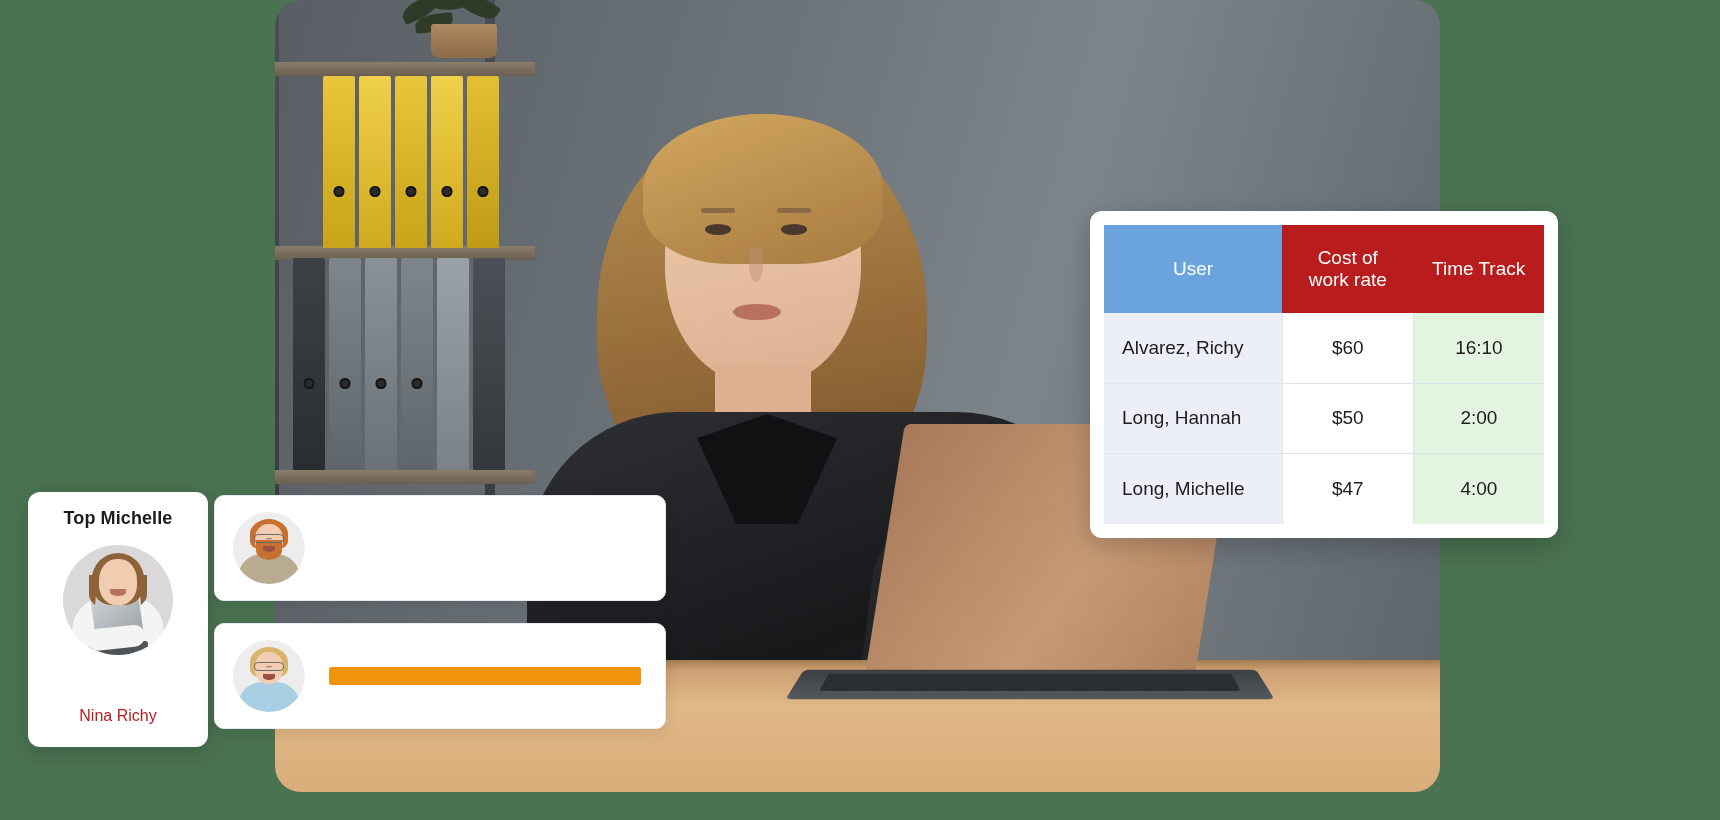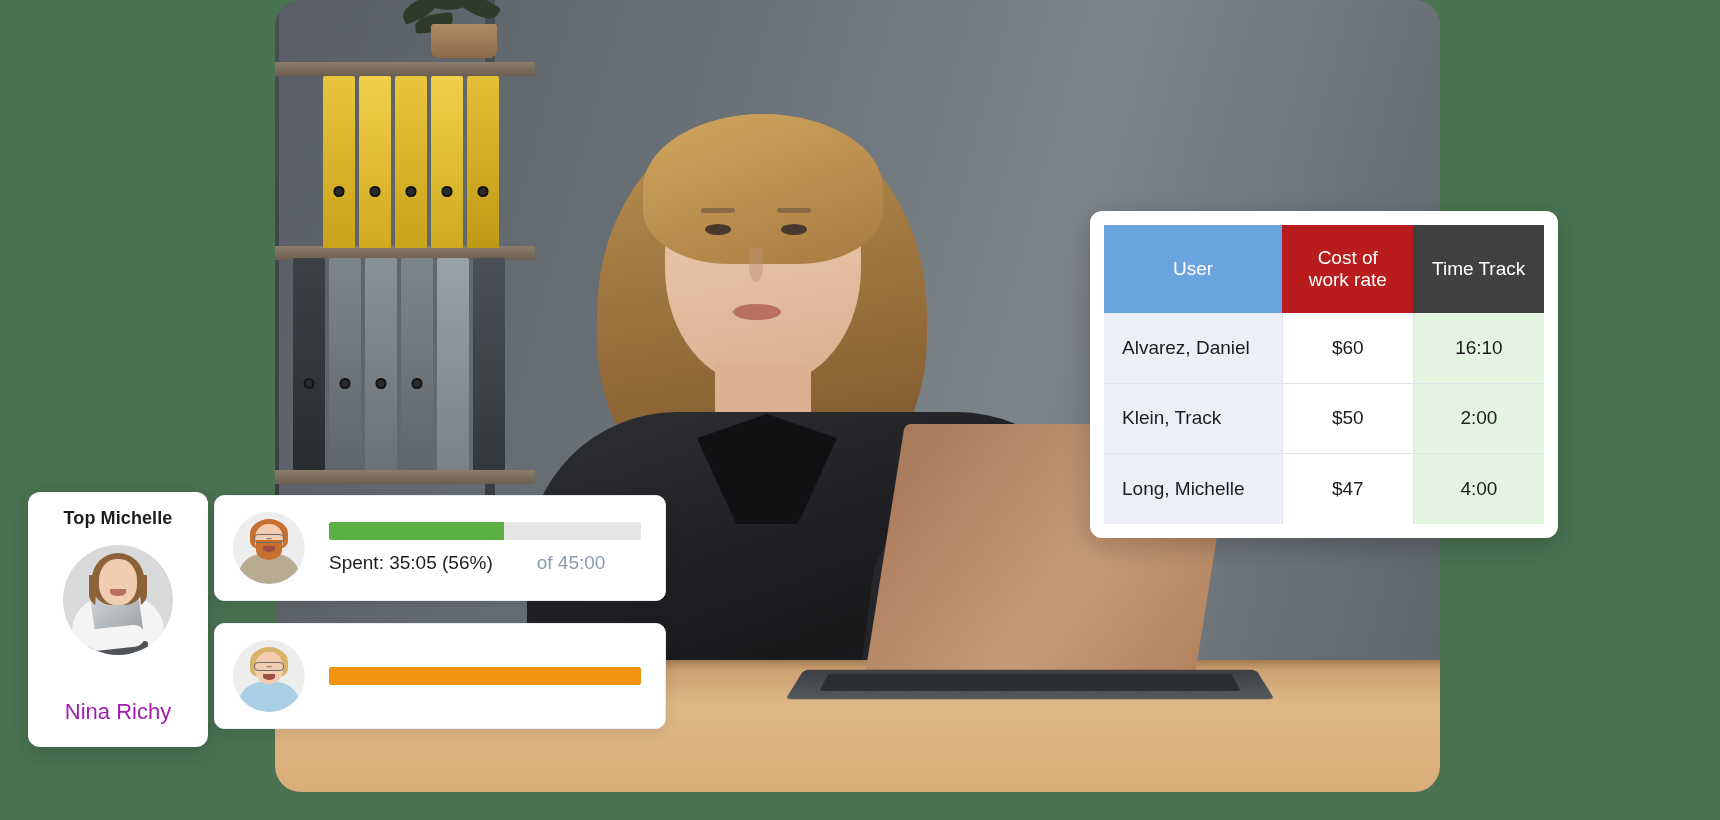--- a/index.html
+++ b/index.html
@@ -201,21 +201,21 @@
   .ma-arm {
     position:absolute; left:20px; bottom:6px; width:62px; height:22px;
     background:#f4f4f4; border-radius:14px; transform:rotate(-6deg);
   }
   .ma-base {
     position:absolute; left:50%; bottom:0; transform:translateX(-50%);
     width:60px; height:14px; background:#4e5358; border-radius:3px;
   }
   .manager-name {
     margin-top:auto; margin-bottom:22px;
-    font-size:22px; color:#a21caf;
+    font-size:16px; color:#b91c1c;
   }
 
   
   .progress-wrap {
     position:absolute; left:214px; top:495px;
     width:452px; display:flex; flex-direction:column; gap:22px;
   }
   .progress-card {
     background:#ffffff;
     border:1px solid #e9ebee;
@@ -286,21 +286,21 @@
     border-collapse:collapse;
     table-layout:fixed;
   }
   table.rate-table th {
     color:#ffffff; font-weight:normal; font-size:19px;
     height:88px; line-height:1.18; vertical-align:middle;
     padding:0 4px;
   }
   th.col-user  { background:#6ba3de; width:40.5%; }
   th.col-cost  { background:#b91c1c; width:29.8%; }
-  th.col-time  { background:#404040; width:29.7%; }
+  th.col-time  { background:#b91c1c; width:29.7%; }
   table.rate-table td {
     height:59px; font-size:19px; color:#1d1d1d;
     border-bottom:1px solid #dfe3ea; vertical-align:middle;
   }
   td.c-user { background:#eceff7; padding-left:18px; text-align:left; border-right:1px solid #dfe3ea; }
   td.c-cost { background:#ffffff; text-align:center; border-right:1px solid #dfe3ea; }
   td.c-time { background:#e3f4e0; text-align:center; }
   table.rate-table tr:last-child td { border-bottom:none; }
 </style>
 </head>
@@ -403,29 +403,20 @@
 
     <div class="progress-card">
       <div class="pc-avatar">
         <div class="av-body" style="background:#b9ab92;"></div>
         <div class="av-hair" style="background:#c8702f;"></div>
         <div class="av-head"></div>
         <div class="av-beard"></div>
         <div class="av-smile"></div>
         <div class="av-glass"></div>
       </div>
-      <div class="pc-right">
-        <div class="bar-track">
-          <div class="bar-fill" id="bar0" style="width: 56%; background: rgb(92, 176, 67);"></div>
-        </div>
-        <div class="pc-labels">
-          <span class="pc-spent">Spent: 35:05 (56%)</span>
-          <span class="pc-of">of 45:00</span>
-        </div>
-      </div>
     </div>
 
     <div class="progress-card">
       <div class="pc-avatar">
         <div class="av-body" style="background:#a9cfe4;"></div>
         <div class="av-hair" style="background:#d9b36a;"></div>
         <div class="av-head"></div>
         <div class="av-smile"></div>
         <div class="av-glass"></div>
       </div>
@@ -445,26 +436,26 @@
           <th class="col-user">User</th>
           <th class="col-cost">
             <span>Cost of</span><br>
             <span>work rate</span>
           </th>
           <th class="col-time">Time Track</th>
         </tr>
       </thead>
       <tbody>
         <tr>
-          <td class="c-user">Alvarez, Daniel</td>
+          <td class="c-user">Alvarez, Richy</td>
           <td class="c-cost">$60</td>
           <td class="c-time">16:10</td>
         </tr>
         <tr>
-          <td class="c-user">Klein, Track</td>
+          <td class="c-user">Long, Hannah</td>
           <td class="c-cost">$50</td>
           <td class="c-time">2:00</td>
         </tr>
         <tr>
           <td class="c-user">Long, Michelle</td>
           <td class="c-cost">$47</td>
           <td class="c-time">4:00</td>
         </tr>
       </tbody>
     </table>

